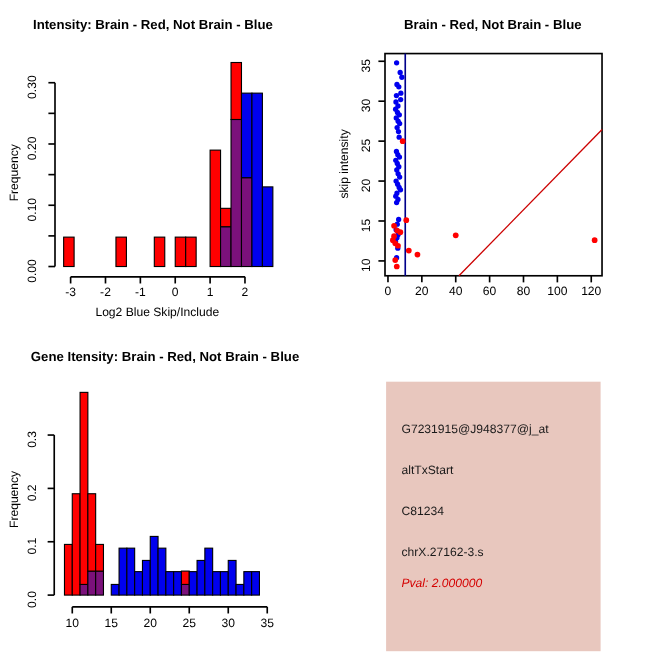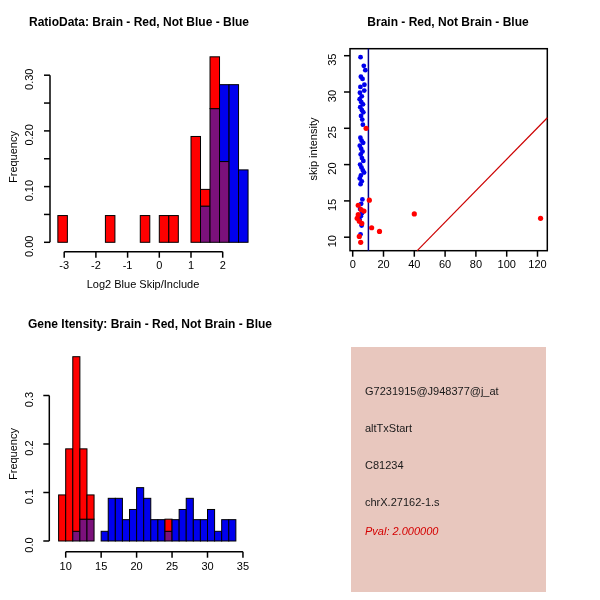--- a/index.html
+++ b/index.html
@@ -193,31 +193,31 @@
       <rect x="179.14" y="509.475" width="7.090000000000032" height="31.524999999999977" fill="#0000EE" stroke="#000000" stroke-width="1"></rect>
       <rect x="186.23000000000002" y="498.32" width="7.089999999999975" height="42.68000000000001" fill="#0000EE" stroke="#000000" stroke-width="1"></rect>
       <rect x="193.32" y="519.66" width="7.090000000000032" height="21.340000000000032" fill="#0000EE" stroke="#000000" stroke-width="1"></rect>
       <rect x="200.41000000000003" y="519.66" width="7.089999999999975" height="21.340000000000032" fill="#0000EE" stroke="#000000" stroke-width="1"></rect>
       <rect x="207.5" y="509.475" width="7.089999999999975" height="31.524999999999977" fill="#0000EE" stroke="#000000" stroke-width="1"></rect>
       <rect x="214.58999999999997" y="531.3" width="7.090000000000032" height="9.700000000000045" fill="#0000EE" stroke="#000000" stroke-width="1"></rect>
       <rect x="221.68" y="519.66" width="7.089999999999975" height="21.340000000000032" fill="#0000EE" stroke="#000000" stroke-width="1"></rect>
       <rect x="228.76999999999998" y="519.66" width="7.090000000000032" height="21.340000000000032" fill="#0000EE" stroke="#000000" stroke-width="1"></rect>
     </svg>
 
-  <div class="ptitle" style="left:8px;top:15px;width:262px;">RatioData: Brain - Red, Not Blue - Blue</div>
+  <div class="ptitle" style="left:8px;top:15px;width:262px;">Intensity: Brain - Red, Not Brain - Blue</div>
   <div class="ptitle" style="left:10px;top:317px;width:280px;">Gene Itensity: Brain - Red, Not Brain - Blue</div>
   <div class="ptitle" style="left:348px;top:15px;width:200px;">Brain - Red, Not Brain - Blue</div>
 
   <div class="alabel" style="left:43px;top:278px;width:200px;">Log2 Blue Skip/Include</div>
 
   <div class="vlabel" style="left:-37px;top:151px;">Frequency</div>
   <div class="vlabel" style="left:263px;top:143px;">skip intensity</div>
   <div class="vlabel" style="left:-37px;top:448px;">Frequency</div>
 
   <div id="infobox" style="background: rgb(232, 199, 190);">
     <div class="iline" style="top:38px;">G7231915@J948377@j_at</div>
     <div class="iline" style="top:75px;">altTxStart</div>
     <div class="iline" style="top:112px;">C81234</div>
-    <div class="iline" style="top:149px;">chrX.27162-1.s</div>
+    <div class="iline" style="top:149px;">chrX.27162-3.s</div>
     <div class="iline pval" style="top:178px;font-style:italic;">Pval: 2.000000</div>
   </div>
 
 </div>
 
 </body></html>

